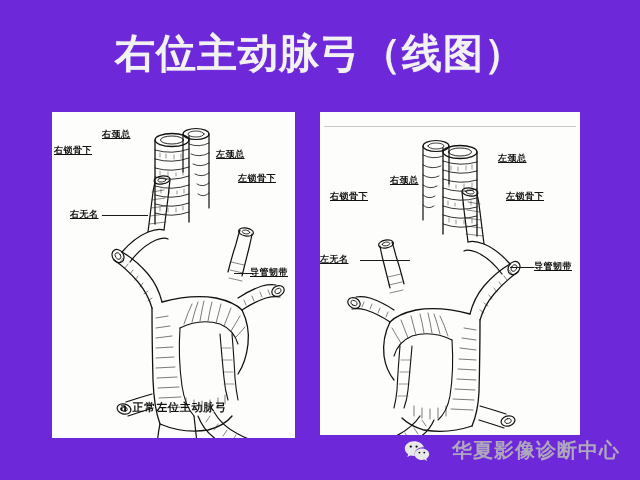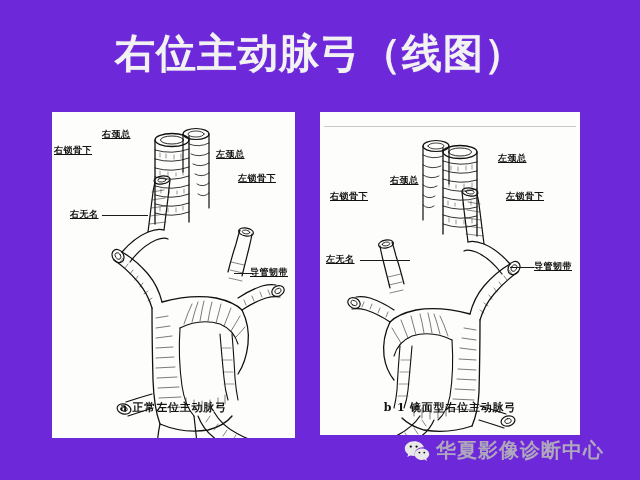--- a/index.html
+++ b/index.html
@@ -97,21 +97,21 @@
     height: 1px;
   }
 
   
   #watermark {
     position: absolute;
     left: 404px;
     top: 437px;
     display: flex;
     align-items: center;
-    gap: 6px;
+    gap: 22px;
     justify-content: flex-end;
   }
   #watermark-text {
     color: #b9b9b9;
     font-size: 20px;
     font-weight: 700;
     font-family: "DejaVu Sans", "Liberation Sans", sans-serif;
     letter-spacing: 1px;
     white-space: nowrap;
     opacity: 0.88;
@@ -377,27 +377,26 @@
         <path d="M101,308 Q88,312 76,316" stroke-width="1.2"></path>
         <ellipse cx="72" cy="309" rx="5" ry="7" transform="rotate(-74 72 309)" stroke-width="1.2"></ellipse>
         <ellipse cx="72" cy="309" rx="2.4" ry="3.4" transform="rotate(-74 72 309)" stroke-width="0.8"></ellipse>
       </g>
     </svg>
 
     <div class="lbl" style="left:10px; top:80px;">右锁骨下</div>
     <div class="lbl" style="left:70px; top:64px;">右颈总</div>
     <div class="lbl" style="left:178px;top:42px;">左颈总</div>
     <div class="lbl" style="left:186px;top:80px;">左锁骨下</div>
-    <div class="lbl" style="left:6px;  top:143px;">左无名</div>
+    <div class="lbl" style="left:0;  top:143px;">左无名</div>
     <div class="lbl" style="left:214px;top:150px;">导管韧带</div>
 
     <div class="leader" style="left:40px;  top:148px; width:50px;"></div>
     <div class="leader" style="left:190px; top:155px; width:24px;"></div>
 
-    <div class="caption" style="left:0; top:288px; width:260px;">b 1 镜面型右位主动脉弓</div>
   </div>
 
   <div id="watermark">
     <svg id="wechat-icon" width="26" height="22" viewBox="0 0 26 22">
       <path d="M10 1.2C4.9 1.2 0.8 4.5 0.8 8.6c0 2.3 1.3 4.4 3.4 5.7l-0.9 2.7 3.1-1.6c1.1 0.3 2.3 0.5 3.6 0.5 0.3 0 0.6 0 0.9 0-0.2-0.6-0.3-1.2-0.3-1.8 0-3.8 3.7-6.8 8.3-6.8 0.3 0 0.6 0 0.9 0C19.1 3.9 15 1.2 10 1.2z" fill="#e8e8e8"></path>
       <circle cx="6.8" cy="6.6" r="1.15" fill="#111"></circle>
       <circle cx="12.6" cy="6.6" r="1.15" fill="#111"></circle>
       <path d="M25.2 14.2c0-3.2-3.3-5.8-7.3-5.8s-7.3 2.6-7.3 5.8 3.3 5.8 7.3 5.8c0.9 0 1.8-0.1 2.6-0.4l2.5 1.3-0.7-2.2c1.7-1.1 2.9-2.7 2.9-4.5z" fill="#e8e8e8"></path>
       <circle cx="15.4" cy="12.6" r="0.95" fill="#111"></circle>
       <circle cx="20.3" cy="12.6" r="0.95" fill="#111"></circle>

